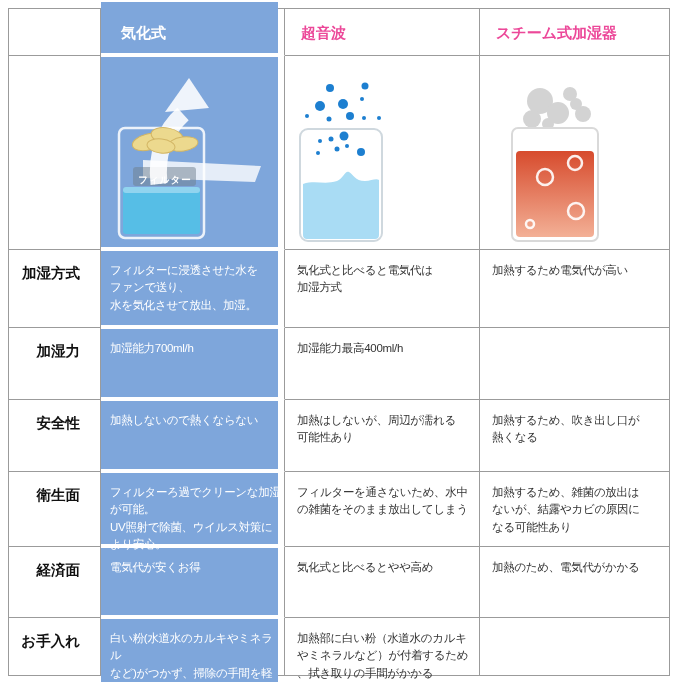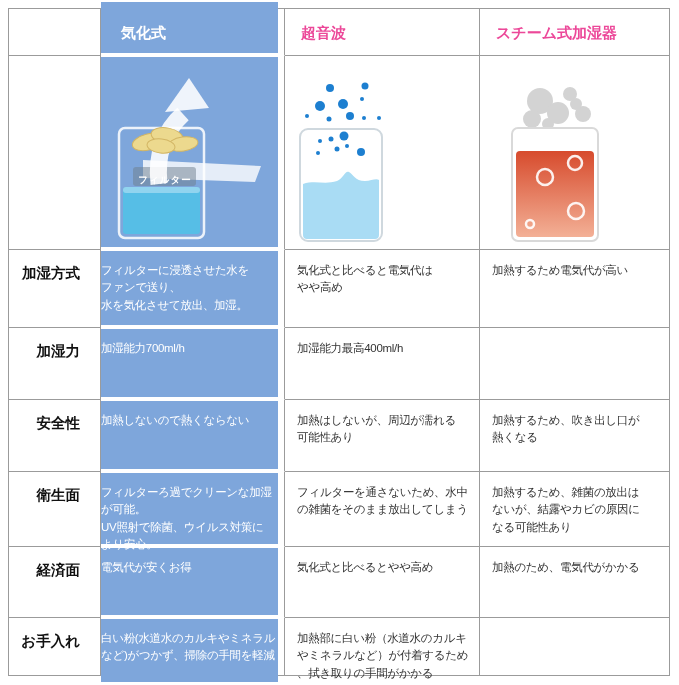--- a/index.html
+++ b/index.html
@@ -20,21 +20,21 @@
   .hl::before { content:''; position:absolute; left:0; top:1px; right:6px; bottom:2px;
                 background:var(--c-highlight,#7EA6DB); }
   .hl.first::before { top:-7px; }
   .hl.last::before  { bottom:-7px; }
   .hl > * { position:relative; z-index:1; }
   .head { font-weight:bold; font-size:15px; color:#ec4899; padding:15px 0 0 16px; }
   .hl .head { color:#fff; padding-left:20px; }
   .rowlab { font-weight:bold; font-size:14.5px; color:#111; text-align:right; padding:14px 20px 0 0; }
   .txt { font-size:11.5px; line-height:1.5; color:#333; letter-spacing:-0.3px;
          white-space:pre-line; padding:12px 6px 0 12px; }
-  .hl .txt { color:#fff; padding:12px 2px 0 0; }
+  .hl .txt { color:#fff; padding:12px 2px 0 9px; }
   .illu { position:relative; width:100%; height:100%; overflow:visible; }
   .illu svg { display:block; }
   .filter-chip-label { position:absolute; left:33px; top:118px; width:62px; text-align:center;
                        font-size:9.5px; font-weight:bold; color:#fff; letter-spacing:1px; }
 </style>
 </head>
 <body>
 
 <div class="tbl">
 
@@ -148,21 +148,21 @@
   <div class="c">
       <div class="rowlab">加湿方式</div>
     </div>
   <div class="c hl">
       <div class="txt">フィルターに浸透させた水を
 ファンで送り、
 水を気化させて放出、加湿。</div>
     </div>
   <div class="c">
       <div class="txt">気化式と比べると電気代は
-やや高め</div>
+加湿方式</div>
     </div>
   <div class="c">
       <div class="txt">加熱するため電気代が高い</div>
     </div>
 
   <div class="c">
       <div class="rowlab">加湿力</div>
     </div>
   <div class="c hl">
       <div class="txt">加湿能力700ml/h</div>

